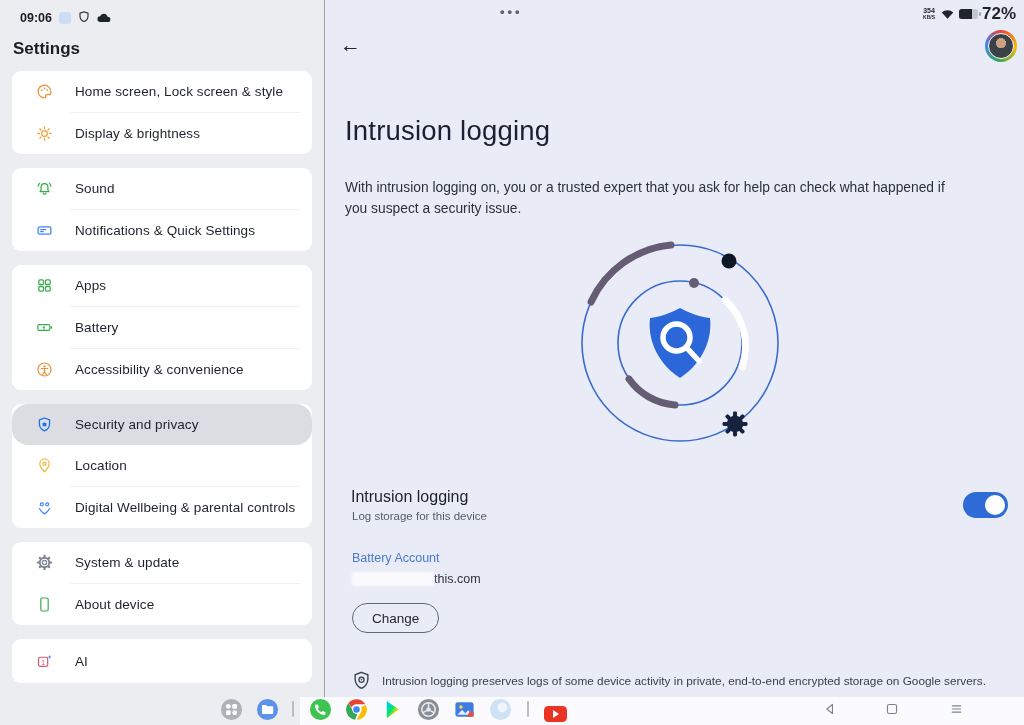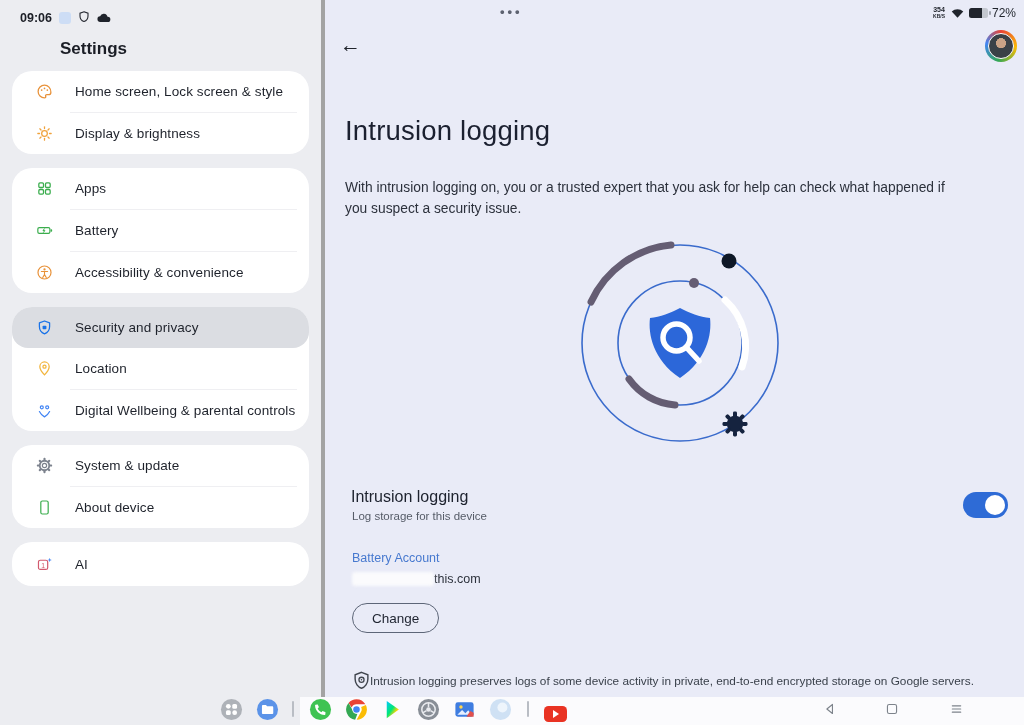--- a/index.html
+++ b/index.html
@@ -1,59 +1,59 @@
 <!DOCTYPE html>
 <html><head>
 <meta charset="utf-8">
 <style>
   html,body{margin:0;padding:0;}
   body{font-family:"Liberation Sans","DejaVu Sans",sans-serif;}
   .screen{position:relative;width:1024px;height:725px;overflow:hidden;background:#e9ebf7;}
 
   
-  .sidebar{position:absolute;left:0;top:0;width:325px;height:725px;background:#ecedf1;border-right:4px solid #a3a3a3;box-sizing:border-box;}
+  .sidebar{position:absolute;left:0;top:0;width:325px;height:725px;background:#ecedf1;border-right:1px solid #a3a3a3;box-sizing:border-box;}
   .sb-status{display:flex;align-items:center;gap:7px;padding:7px 0 0 20px;height:22px;}
   .sb-time{font-size:12.5px;font-weight:700;color:#1b1e26;}
-  .sb-title{font-size:17px;font-weight:700;color:#1b1e26;padding:10px 0 12px 13px;margin-left:47px;}
-  .scard{background:#fff;border-radius:20px;margin:0 12px 14px 12px;overflow:hidden;}
+  .sb-title{font-size:17px;font-weight:700;color:#1b1e26;padding:10px 0 12px 13px;}
+  .scard{background:#fff;border-radius:9px;margin:0 12px 14px 12px;overflow:hidden;}
   .srow{position:relative;display:flex;align-items:center;height:41px;padding-left:24px;gap:22px;}
   .srow.selected{background:#dbdde2;border-radius:16px;}
   .sicon{display:flex;width:17px;height:17px;align-items:center;justify-content:center;flex:none;}
   .sicon svg{width:17px;height:17px;}
   .slabel{font-size:13.5px;color:#1e222b;letter-spacing:.1px;}
   .sdiv{height:1px;background:#efeff2;margin-left:58px;margin-right:12px;}
 
   
   .panel{position:absolute;left:326px;top:0;width:698px;height:725px;background:#e9ebf7;}
   .dots{position:absolute;left:174px;top:4px;font-size:13px;letter-spacing:3px;color:#5d6270;font-weight:700;}
   .pstatus{position:absolute;right:8px;top:4px;display:flex;align-items:center;gap:4px;}
   .speed{display:flex;flex-direction:column;align-items:center;line-height:6px;margin-right:1px;}
   .speed .v{font-size:7px;font-weight:700;color:#1f232b;}
   .speed .u{font-size:5px;font-weight:700;color:#1f232b;}
   .batt{position:relative;width:19px;height:10.5px;border-radius:2.5px;background:linear-gradient(to right,#20242c 0 68%,#c3c7cf 68% 100%);}
   .batt:after{content:"";position:absolute;right:-3px;top:3px;width:2px;height:4.5px;border-radius:1px;background:#9ba0aa;}
-  .pct{font-size:12px;font-weight:400;color:#1f232b;}
+  .pct{font-size:17px;font-weight:700;color:#1f232b;}
   .back{position:absolute;left:14px;top:33px;font-size:21px;color:#20242c;cursor:pointer;}
   .avatar{position:absolute;right:7px;top:30px;width:32px;height:32px;border-radius:50%;background:conic-gradient(#e94335,#fbbc05 95deg,#34a853 190deg,#4285f4 280deg,#e94335);display:flex;align-items:center;justify-content:center;}
   .avatar .ph{width:26px;height:26px;border-radius:50%;background:radial-gradient(circle at 50% 38%,#c9a286 0 26%,#3a4147 27%),#3a4147;border:1.5px solid #fff;box-sizing:border-box;}
   .ptitle{position:absolute;left:19px;top:115px;font-size:27.5px;font-weight:400;color:#1b2030;letter-spacing:.2px;}
   .pdesc{position:absolute;left:19px;top:178px;width:620px;font-size:13.8px;line-height:20.5px;color:#2c313c;}
   .illus{position:absolute;left:214px;top:232px;}
 
   .trow-title{position:absolute;left:25px;top:488px;font-size:16px;color:#1d222e;}
   .trow-sub{position:absolute;left:26px;top:510px;font-size:11.5px;color:#565c68;}
   .toggle{position:absolute;right:16px;top:492px;width:45px;height:26px;border-radius:13px;background:#2e6bd6;cursor:pointer;}
   .toggle .knob{position:absolute;right:3px;top:3px;width:20px;height:20px;border-radius:50%;background:#fff;}
 
   .gacct{position:absolute;left:26px;top:551px;font-size:12.5px;color:#4779cf;}
   .email{position:absolute;left:26px;top:571px;display:flex;align-items:center;height:15px;}
   .redact{width:82px;height:14px;border-radius:3px;background:rgba(252,252,253,.92);filter:blur(1.5px);}
   .email .vis{font-size:12.5px;color:#2d323c;}
   .changebtn{position:absolute;left:26px;top:603px;height:30px;padding:0 19px;border-radius:16px;border:1.5px solid #5d6678;background:transparent;font-size:13.5px;color:#1f2430;display:flex;align-items:center;cursor:pointer;font-family:inherit;}
-  .foot{position:absolute;left:27px;top:671px;display:flex;align-items:flex-start;width:650px;}
+  .foot{position:absolute;left:27px;top:671px;display:flex;align-items:flex-start;gap:12px;width:650px;}
   .foot .txt{font-size:11.8px;color:#3a414b;line-height:15px;padding-top:3px;}
 
   
   .dockwhite{position:absolute;left:300px;top:697px;width:724px;height:28px;background:#fbfbfd;}
   .dock-ic{position:absolute;top:698px;width:23px;height:23px;display:flex;align-items:center;justify-content:center;}
   .dock-ic svg{width:23px;height:23px;}
   .ddiv{position:absolute;top:701px;width:1.5px;height:16px;background:#b9bdc4;border-radius:1px;}
   .yt{width:23px;height:16px;border-radius:4.5px;background:#e93323;display:flex;align-items:center;justify-content:center;}
   .yt .tri{width:0;height:0;border-left:6px solid #fff;border-top:4px solid transparent;border-bottom:4px solid transparent;}
   .nav-ic{position:absolute;top:699px;width:20px;height:20px;display:flex;align-items:center;justify-content:center;cursor:pointer;}
@@ -103,20 +103,43 @@
                 <line x1="16.9" y1="16.9" x2="18.6" y2="18.6"></line>
                 <line x1="5.4" y1="18.6" x2="7.1" y2="16.9"></line>
                 <line x1="16.9" y1="7.1" x2="18.6" y2="5.4"></line>
               </g>
             </svg>
           </span>
         <span class="slabel">Display &amp; brightness</span>
       </div>
     </div>
 
+    <div class="scard">
+      <div class="srow">
+        <span class="sicon">
+            <svg viewBox="0 0 24 24">
+              <path d="M12 5c-2.9 0-4.8 2.2-4.8 5.3v3.8L5.8 16.5h12.4l-1.4-2.4v-3.8C16.8 7.2 14.9 5 12 5z" fill="none" stroke="#3aad4d" stroke-width="1.8" stroke-linejoin="round"></path>
+              <path d="M10.1 18.7a2 2 0 0 0 3.8 0" fill="none" stroke="#3aad4d" stroke-width="1.8" stroke-linecap="round"></path>
+              <path d="M5.2 4.6C4 5.7 3.2 7.2 3.1 8.9M18.8 4.6c1.2 1.1 2 2.6 2.1 4.3" fill="none" stroke="#3aad4d" stroke-width="1.6" stroke-linecap="round"></path>
+            </svg>
+          </span>
+        <span class="slabel">Sound</span>
+      </div>
+      <div class="sdiv"></div>
+      <div class="srow">
+        <span class="sicon">
+            <svg viewBox="0 0 24 24">
+              <rect x="3" y="7" width="18" height="10" rx="2" fill="none" stroke="#4285f4" stroke-width="1.8"></rect>
+              <line x1="6.5" y1="10.7" x2="13.5" y2="10.7" stroke="#4285f4" stroke-width="1.6" stroke-linecap="round"></line>
+              <line x1="6.5" y1="13.6" x2="10.2" y2="13.6" stroke="#4285f4" stroke-width="1.6" stroke-linecap="round"></line>
+            </svg>
+          </span>
+        <span class="slabel">Notifications &amp; Quick Settings</span>
+      </div>
+    </div>
 
     <div class="scard">
       <div class="srow">
         <span class="sicon">
             <svg viewBox="0 0 24 24" fill="none" stroke="#3aad4d" stroke-width="1.8">
               <rect x="4" y="4" width="6.6" height="6.6" rx="1.6"></rect>
               <rect x="13.4" y="4" width="6.6" height="6.6" rx="1.6"></rect>
               <rect x="4" y="13.4" width="6.6" height="6.6" rx="1.6"></rect>
               <rect x="13.4" y="13.4" width="6.6" height="6.6" rx="1.6"></rect>
             </svg>

